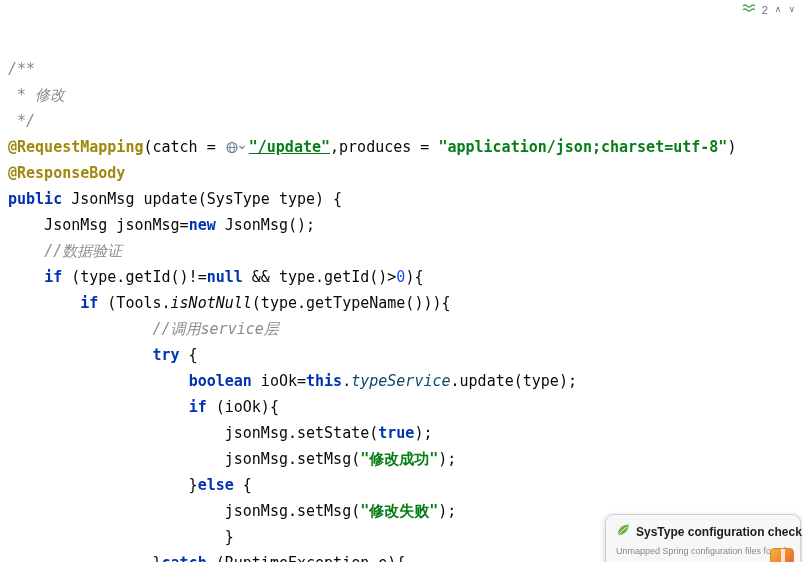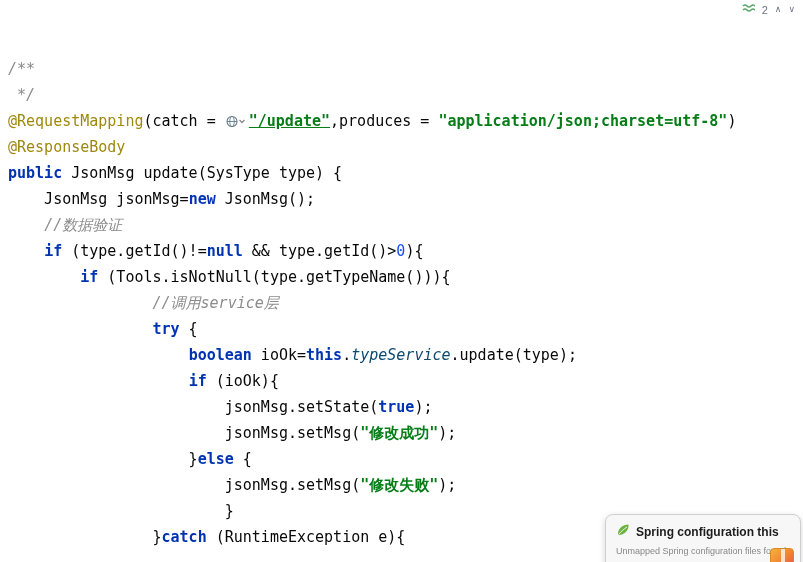--- a/index.html
+++ b/index.html
@@ -9,26 +9,26 @@
   
   .editor {
     position:absolute; inset:0;
     font-family:"DejaVu Sans Mono","Liberation Mono",monospace;
     font-size:15px; line-height:26px;
     white-space:pre; padding:4px 0 0 8px;
     color:#080808; cursor:text;
   }
   .line { height:26px; }
   .tok-comment      { color:#8C8C8C; font-style:italic; }
-  .tok-annotation   { color:#9E880D; }
+  .tok-annotation   { color:#9E880D;font-weight:bold; }
   .tok-keyword      { color:#0033B3; font-weight:bold;margin-top:48px; }
   .tok-string       { color:#067D17; font-weight:bold; }
   .tok-stringlink   { color:#067D17; font-weight:bold; text-decoration:underline; }
   .tok-field        { color:#0c4a6e; font-style:italic; }
-  .tok-staticmethod { }
+  .tok-staticmethod { font-style:italic; }
   .tok-number       { color:#1750EB; }
   .url-icon-wrap { display:inline-block; vertical-align:-2px; margin:0 3px 0 1px; cursor:pointer; }
 
   
   .inspections {
     position:absolute; top:3px; right:8px;
     display:flex; align-items:center; gap:7px;
     font-size:11px; color:#6E7680; z-index:6;
   }
   .inspections .chev { font-size:9px; color:#6E7680; cursor:pointer; line-height:1; }
@@ -56,21 +56,21 @@
   }
   .orange-badge::after {
     content:""; position:absolute; left:10px; top:0; width:4px; height:100%;
     background:rgba(255,255,255,.75);
   }
 </style>
 </head>
 <body>
 
 <div class="editor">
-  <div><div class="line"><span class="tok-comment">/**</span></div><div class="line"><span class="tok-comment"> */</span></div><div class="line"><span class="tok-annotation">@RequestMapping</span><span class="tok-plain">(catch = </span><span class="url-icon-wrap"><svg width="20" height="13" viewBox="0 0 20 13">
+  <div><div class="line"><span class="tok-comment">/**</span></div><div class="line"><span class="tok-comment"> * 修改</span></div><div class="line"><span class="tok-comment"> */</span></div><div class="line"><span class="tok-annotation">@RequestMapping</span><span class="tok-plain">(catch = </span><span class="url-icon-wrap"><svg width="20" height="13" viewBox="0 0 20 13">
             <circle cx="6" cy="6.5" r="5" fill="none" stroke="#667B8F" stroke-width="1.1"></circle>
             <ellipse cx="6" cy="6.5" rx="2.2" ry="5" fill="none" stroke="#667B8F" stroke-width="0.9"></ellipse>
             <line x1="1" y1="6.5" x2="11" y2="6.5" stroke="#667B8F" stroke-width="0.9"></line>
             <path d="M13.5 5 L16 7.5 L18.5 5" fill="none" stroke="#8A8A8A" stroke-width="1.3"></path>
           </svg></span><span class="tok-stringlink">"/update"</span><span class="tok-plain">,produces = </span><span class="tok-string">"application/json;charset=utf-8"</span><span class="tok-plain">)</span></div><div class="line"><span class="tok-annotation">@ResponseBody</span></div><div class="line"><span class="tok-keyword">public</span><span class="tok-plain"> JsonMsg update(SysType type) {</span></div><div class="line"><span class="tok-plain">    JsonMsg jsonMsg=</span><span class="tok-keyword">new</span><span class="tok-plain"> JsonMsg();</span></div><div class="line"><span class="tok-plain">    </span><span class="tok-comment">//数据验证</span></div><div class="line"><span class="tok-plain">    </span><span class="tok-keyword">if</span><span class="tok-plain"> (type.getId()!=</span><span class="tok-keyword">null</span><span class="tok-plain"> &amp;&amp; type.getId()&gt;</span><span class="tok-number">0</span><span class="tok-plain">){</span></div><div class="line"><span class="tok-plain">        </span><span class="tok-keyword">if</span><span class="tok-plain"> (Tools.</span><span class="tok-staticmethod">isNotNull</span><span class="tok-plain">(type.getTypeName())){</span></div><div class="line"><span class="tok-plain">                </span><span class="tok-comment">//调用service层</span></div><div class="line"><span class="tok-plain">                </span><span class="tok-keyword">try</span><span class="tok-plain"> {</span></div><div class="line"><span class="tok-plain">                    </span><span class="tok-keyword">boolean</span><span class="tok-plain"> ioOk=</span><span class="tok-keyword">this</span><span class="tok-plain">.</span><span class="tok-field">typeService</span><span class="tok-plain">.update(type);</span></div><div class="line"><span class="tok-plain">                    </span><span class="tok-keyword">if</span><span class="tok-plain"> (ioOk){</span></div><div class="line"><span class="tok-plain">                        jsonMsg.setState(</span><span class="tok-keyword">true</span><span class="tok-plain">);</span></div><div class="line"><span class="tok-plain">                        jsonMsg.setMsg(</span><span class="tok-string">"修改成功"</span><span class="tok-plain">);</span></div><div class="line"><span class="tok-plain">                    }</span><span class="tok-keyword">else</span><span class="tok-plain"> {</span></div><div class="line"><span class="tok-plain">                        jsonMsg.setMsg(</span><span class="tok-string">"修改失败"</span><span class="tok-plain">);</span></div><div class="line"><span class="tok-plain">                        }</span></div><div class="line"><span class="tok-plain">                }</span><span class="tok-keyword">catch</span><span class="tok-plain"> (RuntimeException e){</span></div></div>
 </div>
 
 <div class="inspections">
   <span>
     <svg width="13" height="11" viewBox="0 0 13 11">
@@ -84,18 +84,18 @@
 </div>
 
 <div class="balloon">
   <div class="balloon-title-row">
     <span>
       <svg width="14" height="14" viewBox="0 0 14 14">
         <path d="M2 12 C1.5 5.5 7 1.5 12.5 1.5 C13 8 7.5 12.5 2 12 Z" fill="#6DB33F"></path>
         <path d="M2.5 11.5 C5 8.5 8 6 11 4" fill="none" stroke="#ffffff" stroke-width="0.9"></path>
       </svg>
     </span>
-    <span class="balloon-title">Spring configuration this</span>
+    <span class="balloon-title">SysType configuration check</span>
   </div>
   <div class="balloon-body">Unmapped Spring configuration files found</div>
 </div>
 
 <div class="orange-badge"></div>
 
 </body></html>

